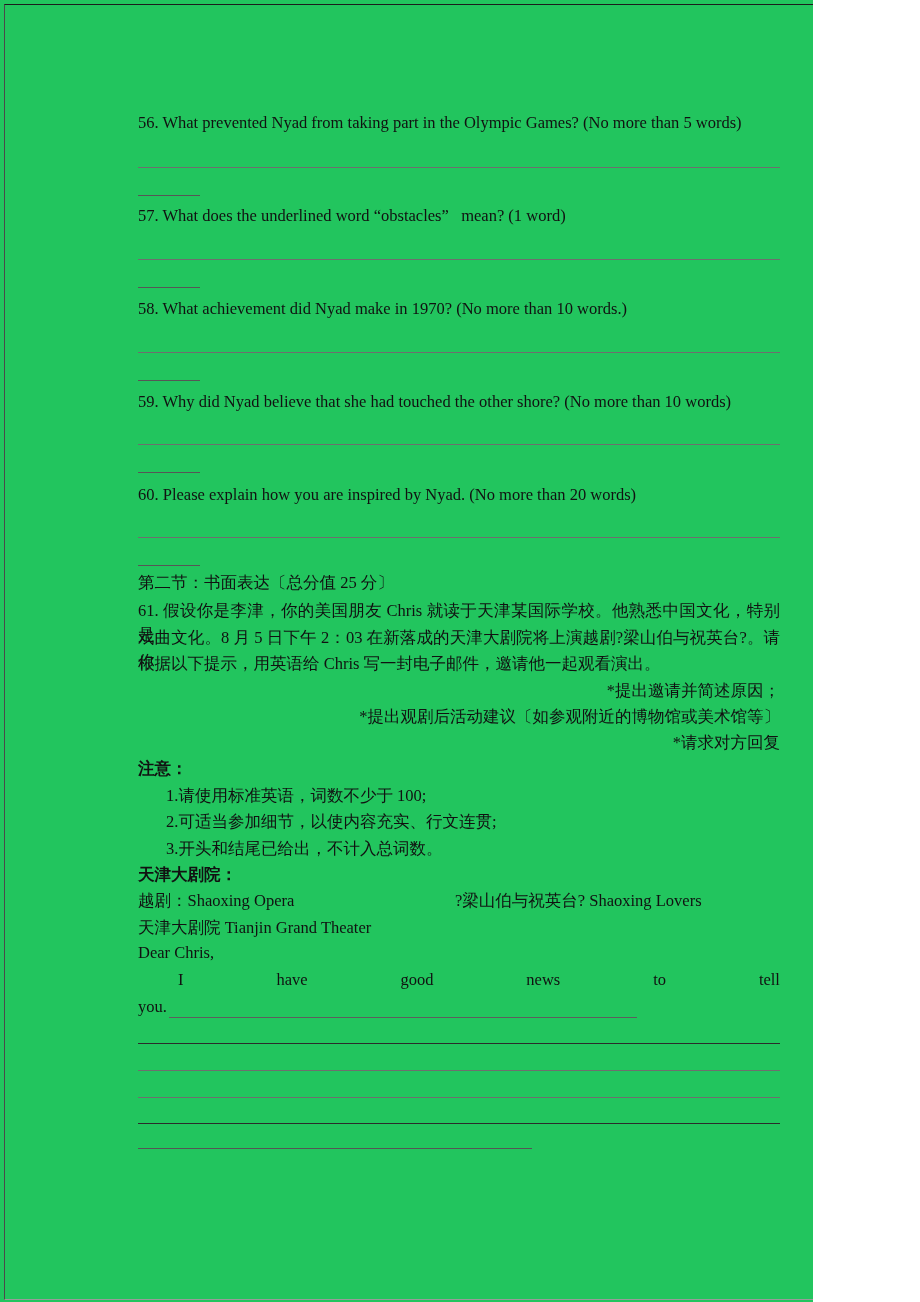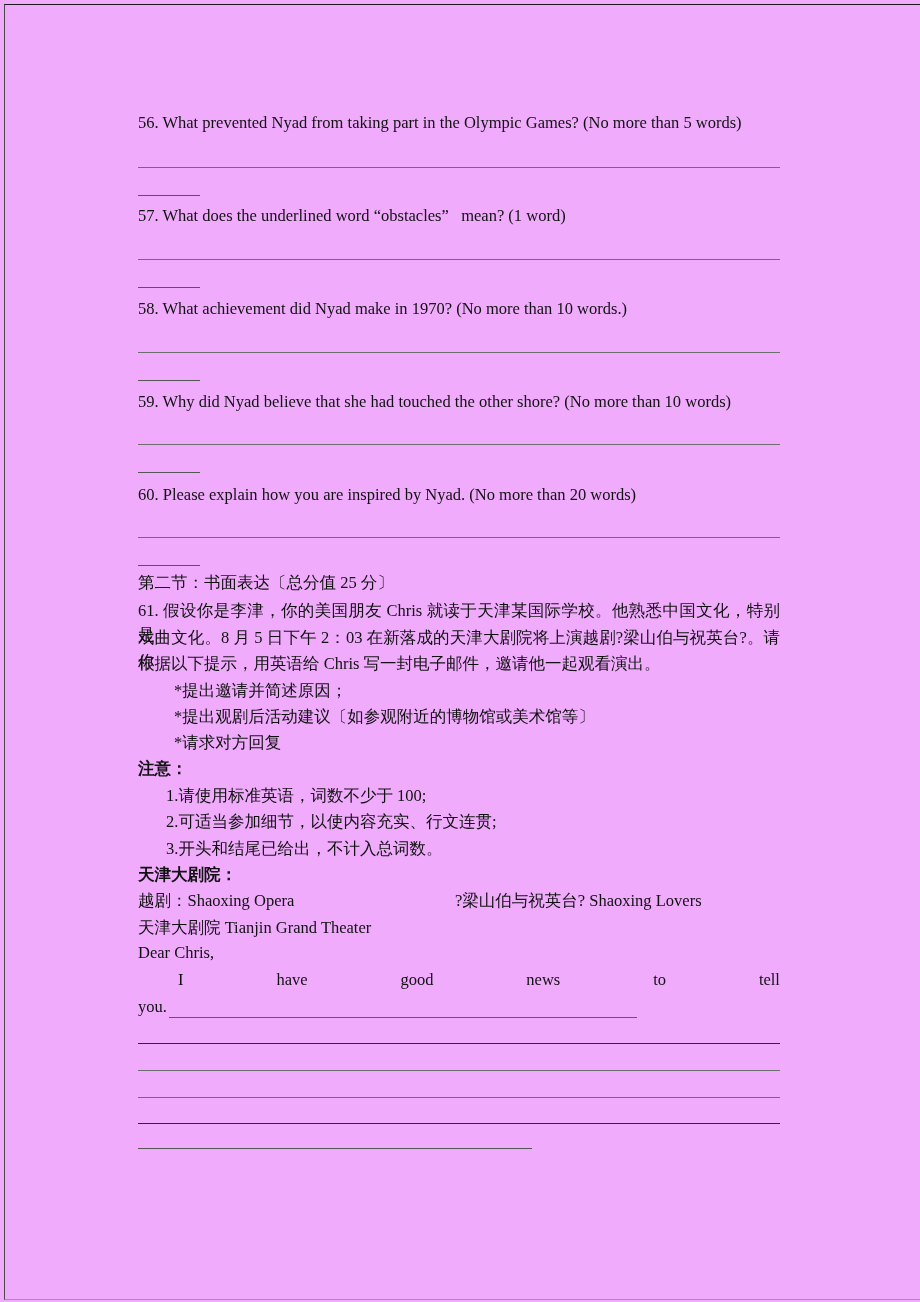--- a/index.html
+++ b/index.html
@@ -1,41 +1,42 @@
 <!DOCTYPE html>
 <html><head>
 <meta charset="utf-8">
 <style>
   html,body{margin:0;padding:0;background:#fff;}
   .page{
     position:relative;
-    width:920px;height:1302px;
-    background:#f0abfc;
+    width:768px;height:1302px;
+    background:#22c55e;
     overflow:hidden;
     font-family:"Liberation Serif","DejaVu Serif",serif;
     color:#111;
     font-size:16.5px;
+    padding-left:45px;
   }
   .frame{
     position:absolute;left:4px;top:4px;right:0;bottom:2px;
     border-left:1.5px solid #4a4a4a;
     border-top:1.5px solid #1c1c1c;
     border-bottom:1.5px solid #9a9a9a;
     pointer-events:none;
   }
   .t{position:absolute;left:138px;width:642px;line-height:22px;white-space:pre-wrap;}
   .cjk{line-height:24px;}
   .just{text-align:justify;text-align-last:justify;}
   .bold{font-weight:bold;}
   .rule{position:absolute;left:138px;height:0;border-top:1.4px solid #6e6e6e;}
   .rule.long{width:642px;}
   .rule.short{width:62px;border-top-color:#565656;}
   .rule.dark{border-top-color:#2b2b2b;}
   .rule.partial{width:394px;border-top-color:#555;}
-  .ind1{left:174px;width:606px;}
+  .ind1{left:174px;width:606px;text-align:right;}
   .ind2{left:166px;width:614px;}
   .col2{left:455px;width:325px;}
   .wordrow{
     position:absolute;left:138px;width:602px;padding-left:40px;
     display:flex;justify-content:space-between;line-height:22px;
   }
   .yourow{
     position:absolute;left:138px;width:642px;height:22px;
     display:flex;align-items:center;line-height:22px;
   }

